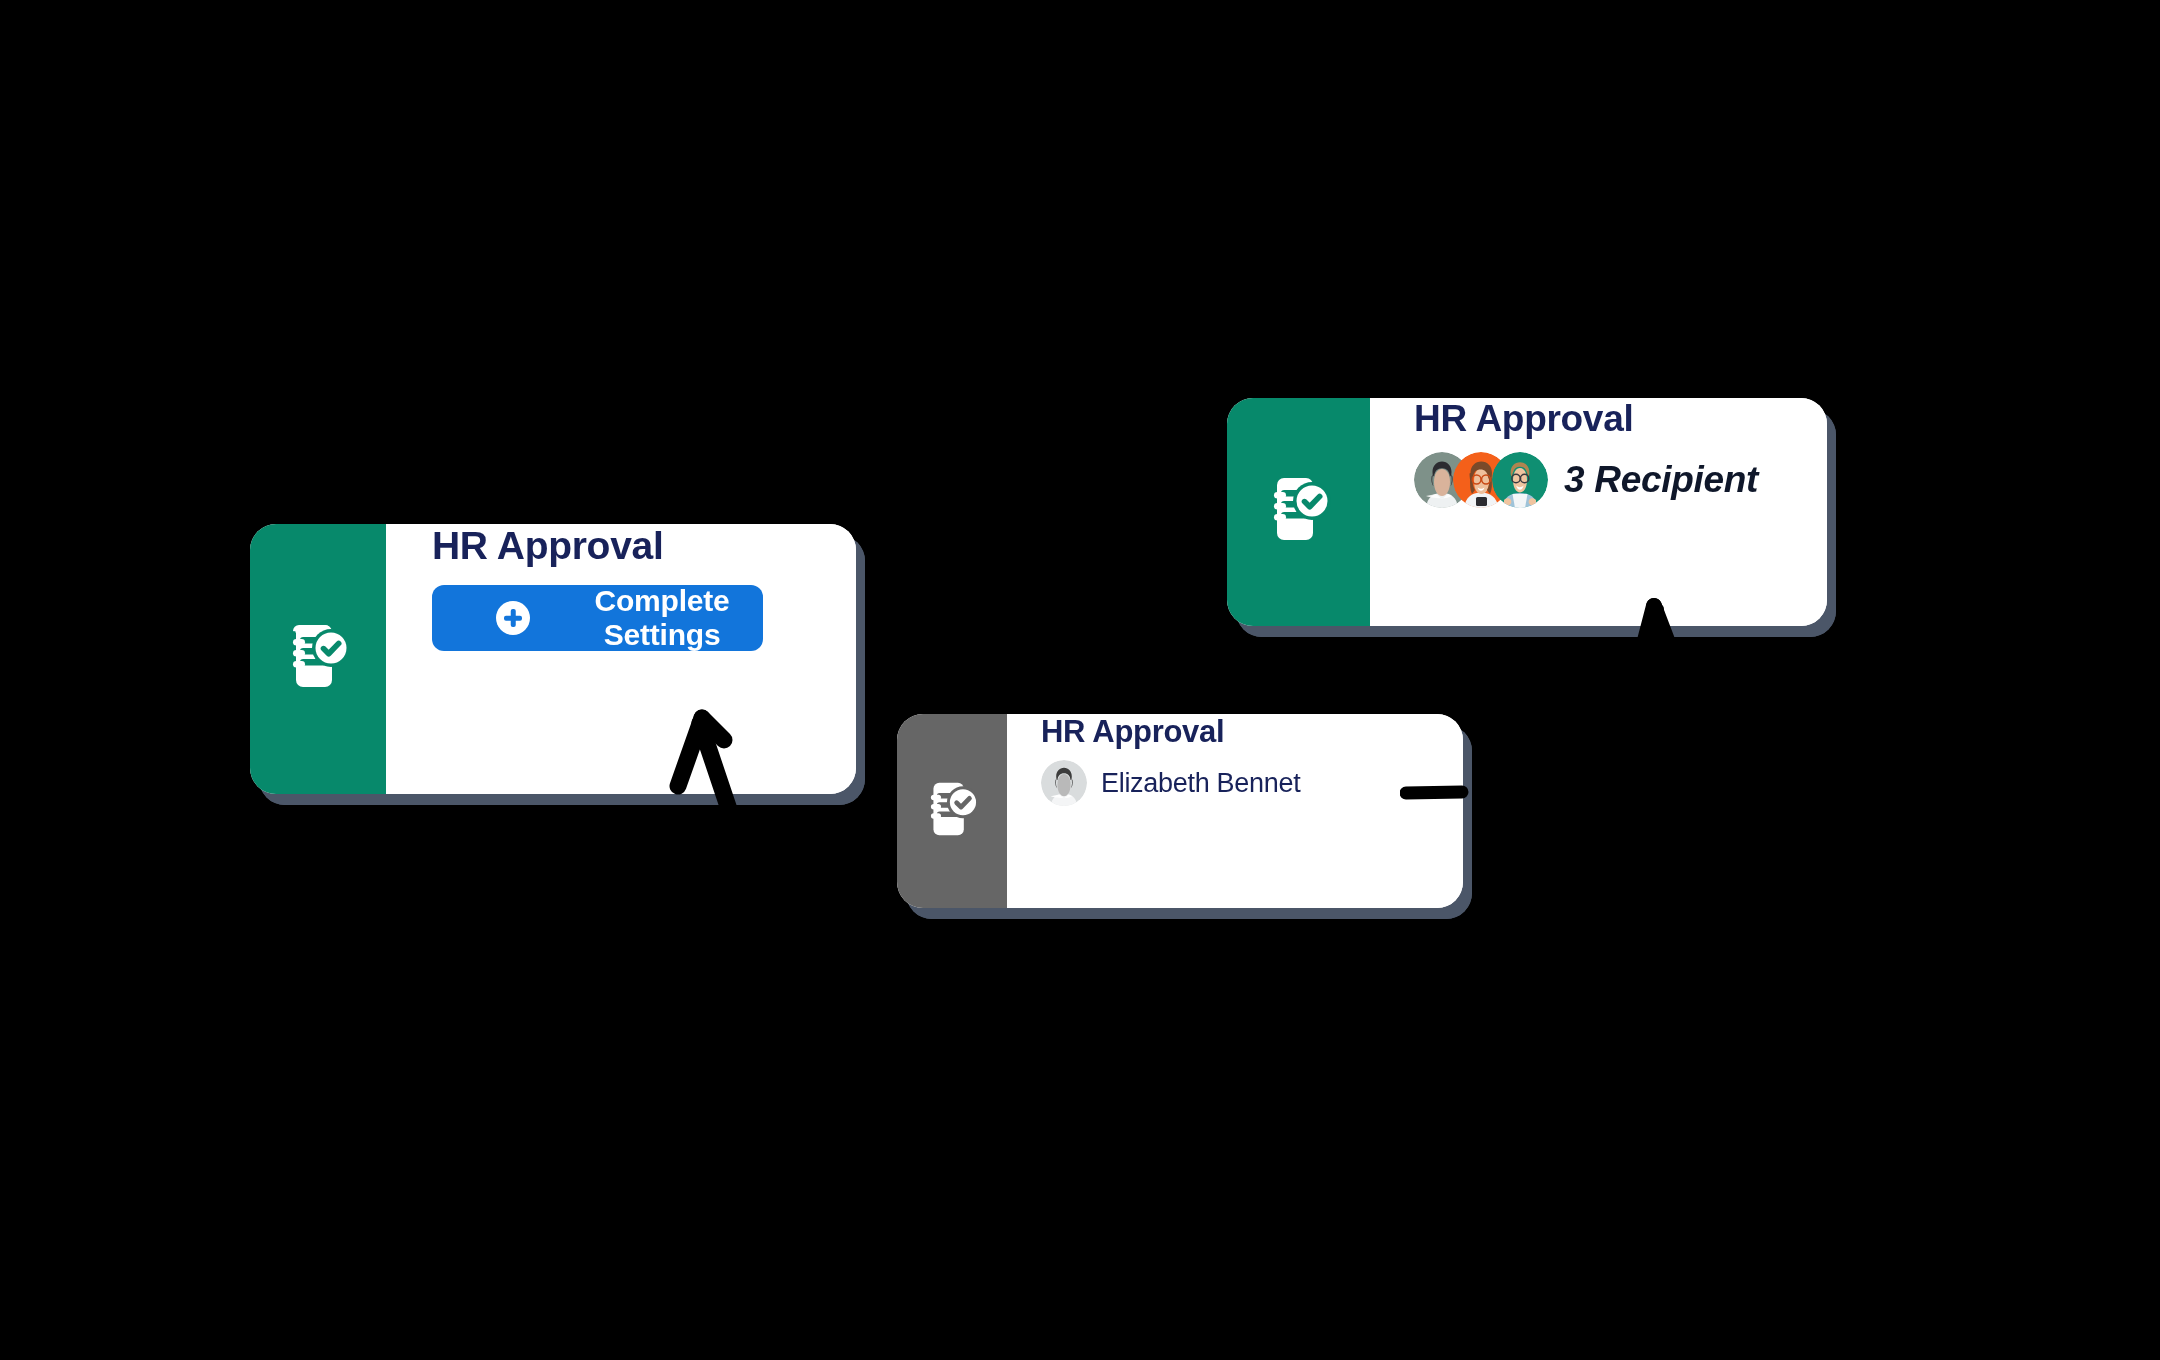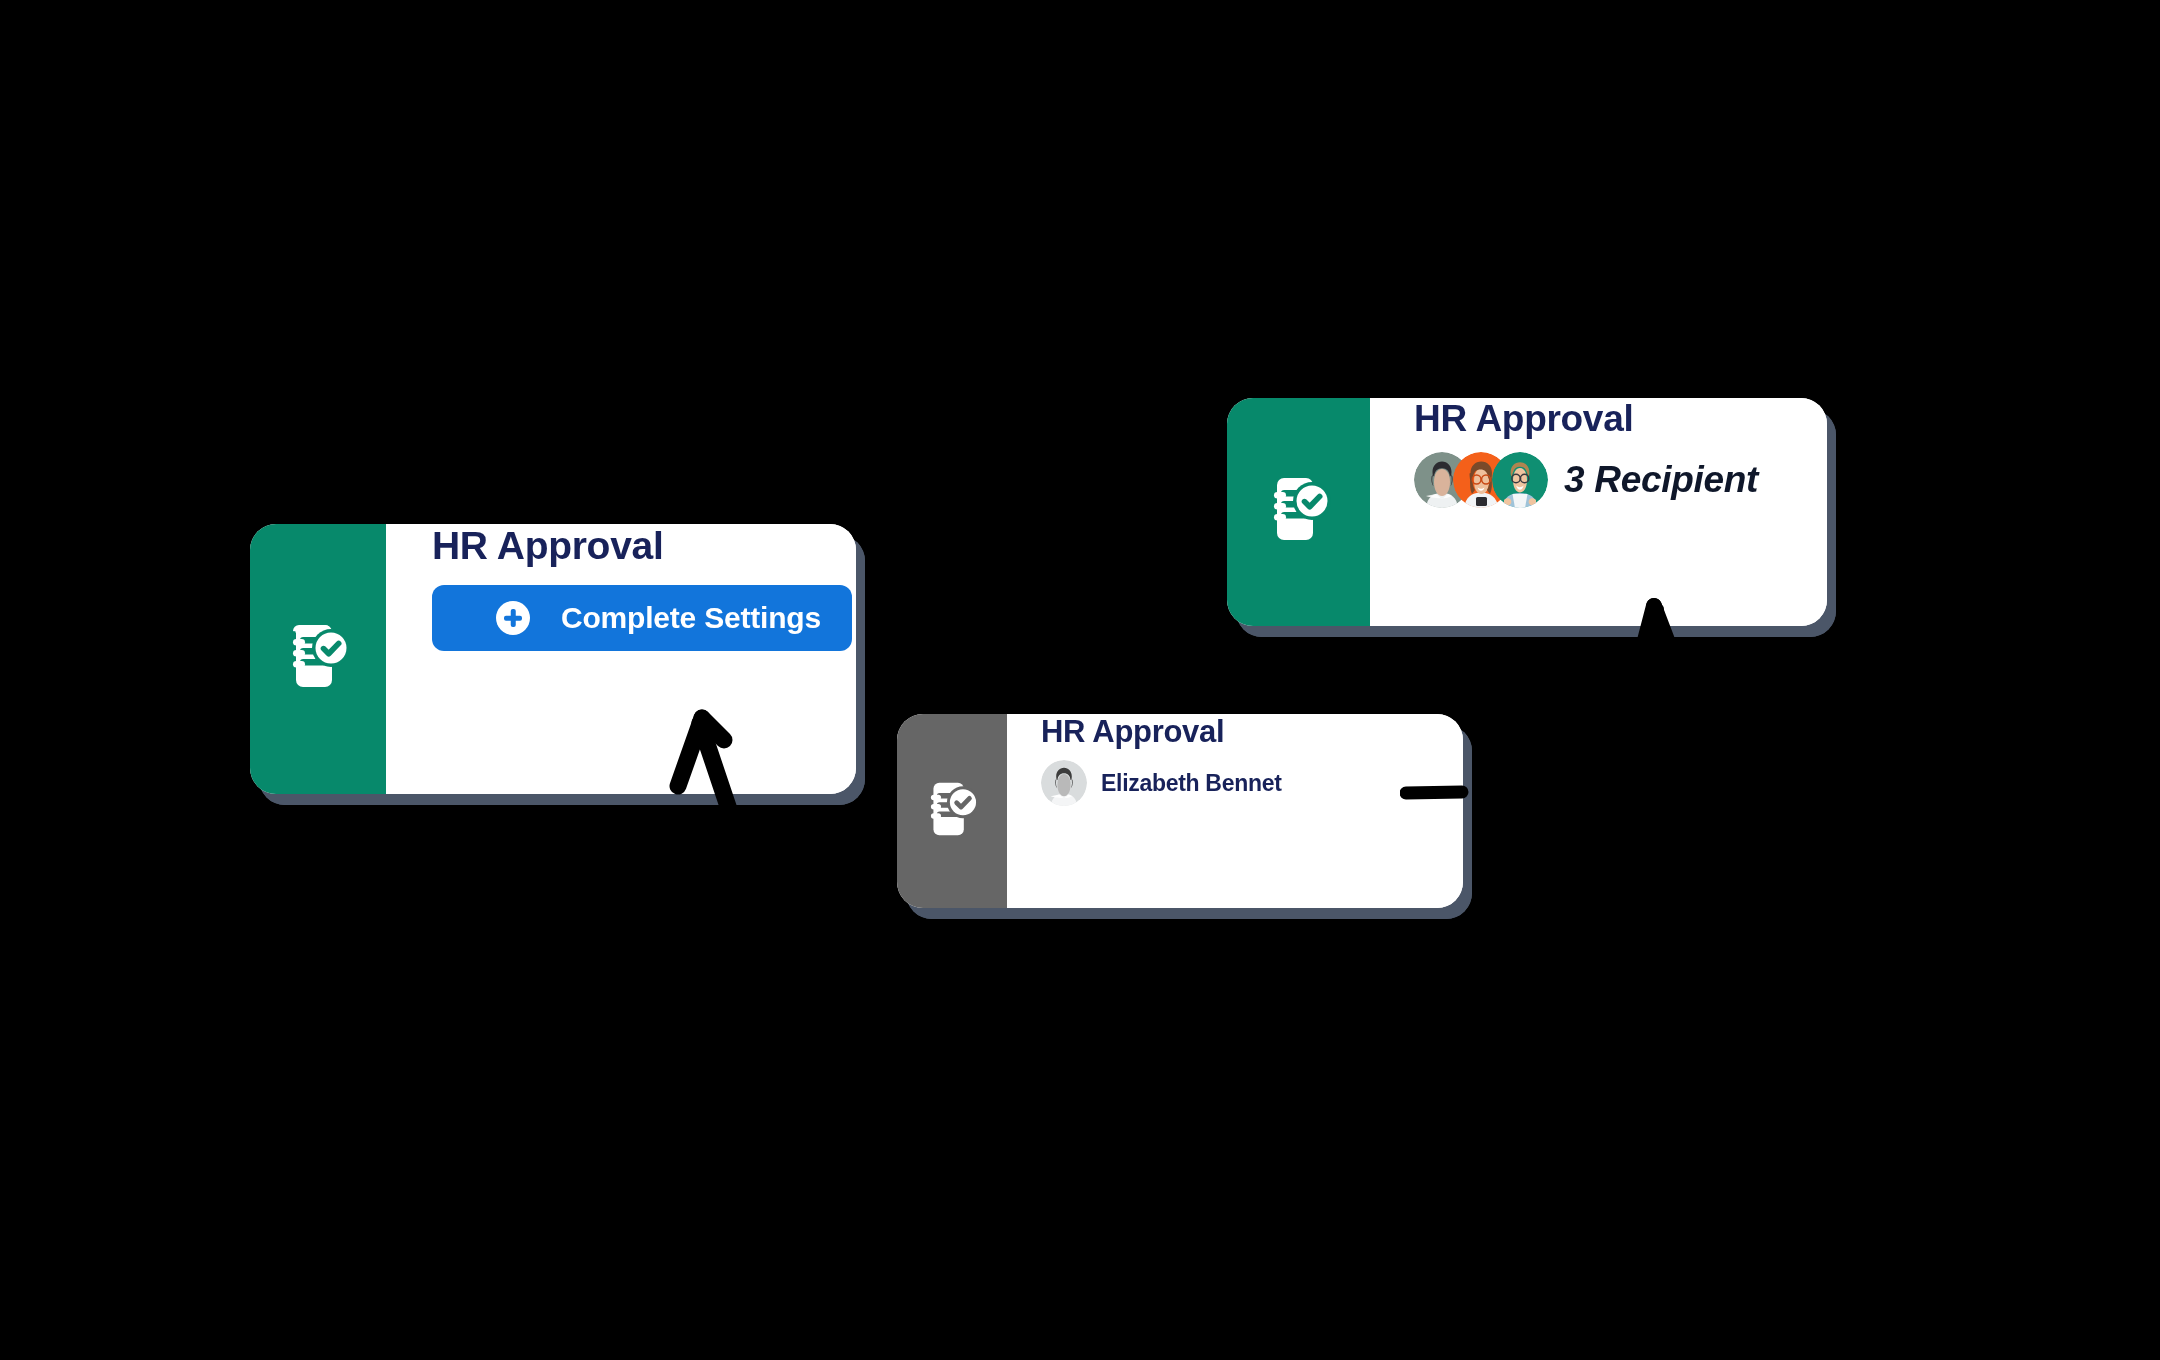--- a/index.html
+++ b/index.html
@@ -60,21 +60,21 @@
   #card-complete-settings .card-title { font-size:39px; }
   .btn-primary {
     display:flex;
     align-items:center;
     gap:31px;
     background:#1275db;
     border:none;
     border-radius:12px;
     height:66px;
     padding:0 0 0 64px;
-    width:420px;
+    width:331px;
     cursor:pointer;
     font-family:"Liberation Sans", sans-serif;
   }
   .btn-primary .plus-badge {
     width:34px; height:34px; border-radius:50%;
     background:#ffffff;
     flex:0 0 auto;
     position:relative;
   }
   .btn-primary .plus-badge::before,
@@ -95,21 +95,21 @@
   .avatar-stack { display:flex; align-items:center; margin-right:16px; }
   .avatar-stack .avatar { margin-left:-17px; }
   .avatar-stack .avatar:first-child { margin-left:0; }
   .recip-count { color:#0f172a; font-size:37px; font-weight:bold; letter-spacing:-0.3px;font-style:italic; }
 
   
   #card-assignee { left:897px; top:714px; width:566px; height:194px; }
   #card-assignee .accent { width:110px; background:#666666; }
   #card-assignee .body { padding:0 24px 0 34px; gap:10px; }
   #card-assignee .card-title { font-size:31px; }
-  #card-assignee .assignee-name { color:#18225a; font-size:23px; font-weight:bold; letter-spacing:-0.3px; }
+  #card-assignee .assignee-name { color:#18225a; font-size:27px; font-weight:normal; letter-spacing:-0.3px; }
   #card-assignee .avatar { margin-right:14px; }
 
   
   .avatar {
     border-radius:50%;
     overflow:hidden;
     flex:0 0 auto;
     position:relative;
     display:block;
   }

